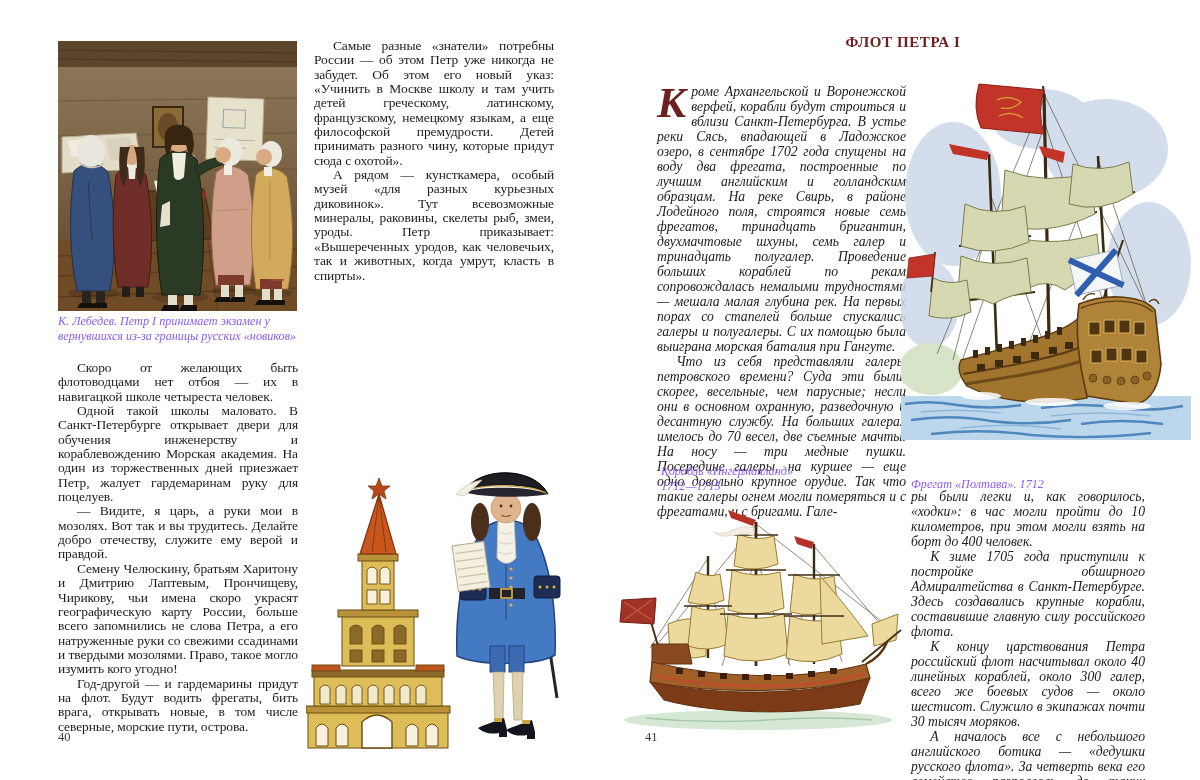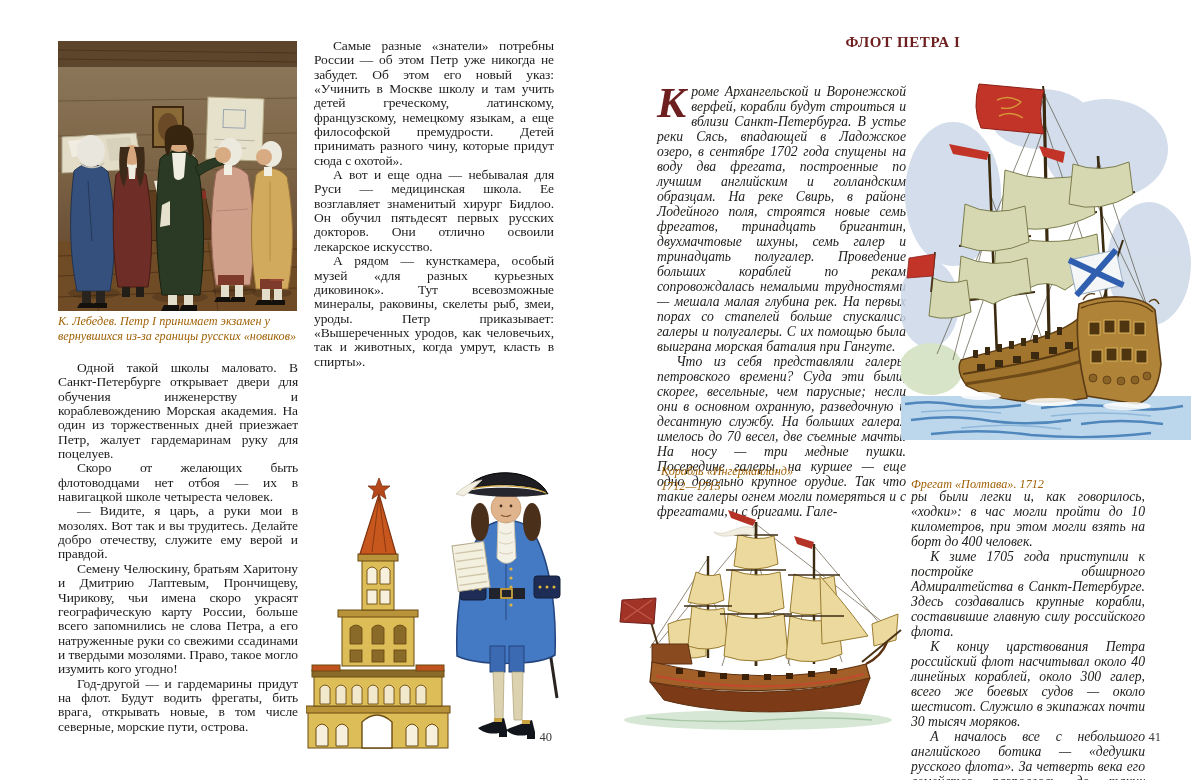--- a/index.html
+++ b/index.html
@@ -5,26 +5,26 @@
   html,body{margin:0;padding:0;}
   body{
     width:1200px;height:780px;background:#ffffff;
     font-family:"Liberation Serif","DejaVu Serif",serif;color:#1c1c1c;
     position:relative;overflow:hidden;
   }
   .abs{position:absolute;}
   .col p.para{margin:0;text-indent:1.4em;text-align:justify;}
   .body-left{font-size:13.5px;line-height:14.35px;letter-spacing:-0.1px;}
   .body-right{font-style:italic;font-size:13.7px;line-height:15px;color:#20201e;}
-  .caption{font-style:italic;font-size:12.2px;line-height:14.6px;color:#a16207;}
+  .caption{font-style:italic;font-size:12.2px;line-height:14.6px;color:#8b5cf6;}
   .title{
     font-weight:bold;font-size:15px;letter-spacing:0.6px;color:#6e2020;
     text-align:center;margin:0;
   }
-  .pagenum{font-size:12.5px;color:#3a3a3a;text-align:right;}
+  .pagenum{font-size:12.5px;color:#3a3a3a;text-align:left;}
   .dropcap{
     float:left;font-style:italic;font-weight:bold;color:#6e2020;
     font-size:43px;line-height:31px;padding:3px 5px 0 0;
   }
   p.para.opening{text-indent:0;}
   figure{margin:0;padding:0;}
   svg{display:block;}
 </style>
 </head>
 <body>
@@ -135,30 +135,29 @@
         <path d="M200,259 L213,259 L213,264 L197,264 Z" fill="#14100c"></path>
         <path d="M214,259 L227,259 L227,264 L211,264 Z" fill="#14100c"></path>
 
         <rect x="212" y="238" width="14" height="2" fill="#a14a38" opacity="0.8"></rect>
       </svg>
     </figure>
 
     <div class="abs caption" style="left:58px;top:314px;width:242px;">К. Лебедев. Петр I принимает экзамен у вернувшихся из-за границы русских «новиков»</div>
 
     <div class="abs col body-left" style="left:58px;top:361px;width:240px;">
+      <p class="para">Скоро от желающих быть флотоводцами нет отбоя — их в навигацкой школе четыреста человек.</p>
       <p class="para">Одной такой школы маловато. В Санкт-Петербурге открывает двери для обучения инженерству и кораблевождению Морская академия. На один из торжественных дней приезжает Петр, жалует гардемаринам руку для поцелуев.</p>
-      <p class="para">Скоро от желающих быть флотоводцами нет отбоя — их в навигацкой школе четыреста человек.</p>
       <p class="para">— Видите, я царь, а руки мои в мозолях. Вот так и вы трудитесь. Делайте добро отечеству, служите ему верой и правдой.</p>
       <p class="para">Семену Челюскину, братьям Харитону и Дмитрию Лаптевым, Прончищеву, Чирикову, чьи имена скоро украсят географическую карту России, больше всего запомнились не слова Петра, а его натруженные руки со свежими ссадинами и твердыми мозолями. Право, такое могло изумить кого угодно!</p>
       <p class="para">Год-другой — и гардемарины придут на флот. Будут водить фрегаты, бить врага, открывать новые, в том числе северные, морские пути, острова.</p>
     </div>
 
     <div class="abs col body-left" style="left:314px;top:39px;width:240px;">
       <p class="para">Самые разные «знатели» потребны России — об этом Петр уже никогда не забудет. Об этом его новый указ: «Учинить в Москве школу и там учить детей греческому, латинскому, французскому, немецкому языкам, а еще философской премудрости. Детей принимать разного чину, которые придут сюда с охотой».</p>
-      <p class="para">А вот и еще одна — небывалая для Руси — медицинская школа. Ее возглавляет знаменитый хирург Бидлоо. Он обучил пятьдесят первых русских докторов. Они отлично освоили лекарское искусство.</p>
       <p class="para">А рядом — кунсткамера, особый музей «для разных курьезных диковинок». Тут всевозможные минералы, раковины, скелеты рыб, змеи, уроды. Петр приказывает: «Вышереченных уродов, как человечьих, так и животных, когда умрут, класть в спирты».</p>
     </div>
 
     <figure class="abs" style="left:306px;top:460px;width:260px;height:298px;">
       <svg width="260" height="298" viewBox="0 0 260 298">
 
         <g stroke="#6b4c12" stroke-width="1">
           <rect x="2" y="252" width="140" height="36" fill="#dcbd58"></rect>
           <rect x="0" y="246" width="144" height="7" fill="#b8933a"></rect>
           <rect x="8" y="216" width="128" height="30" fill="#dcbd58"></rect>

